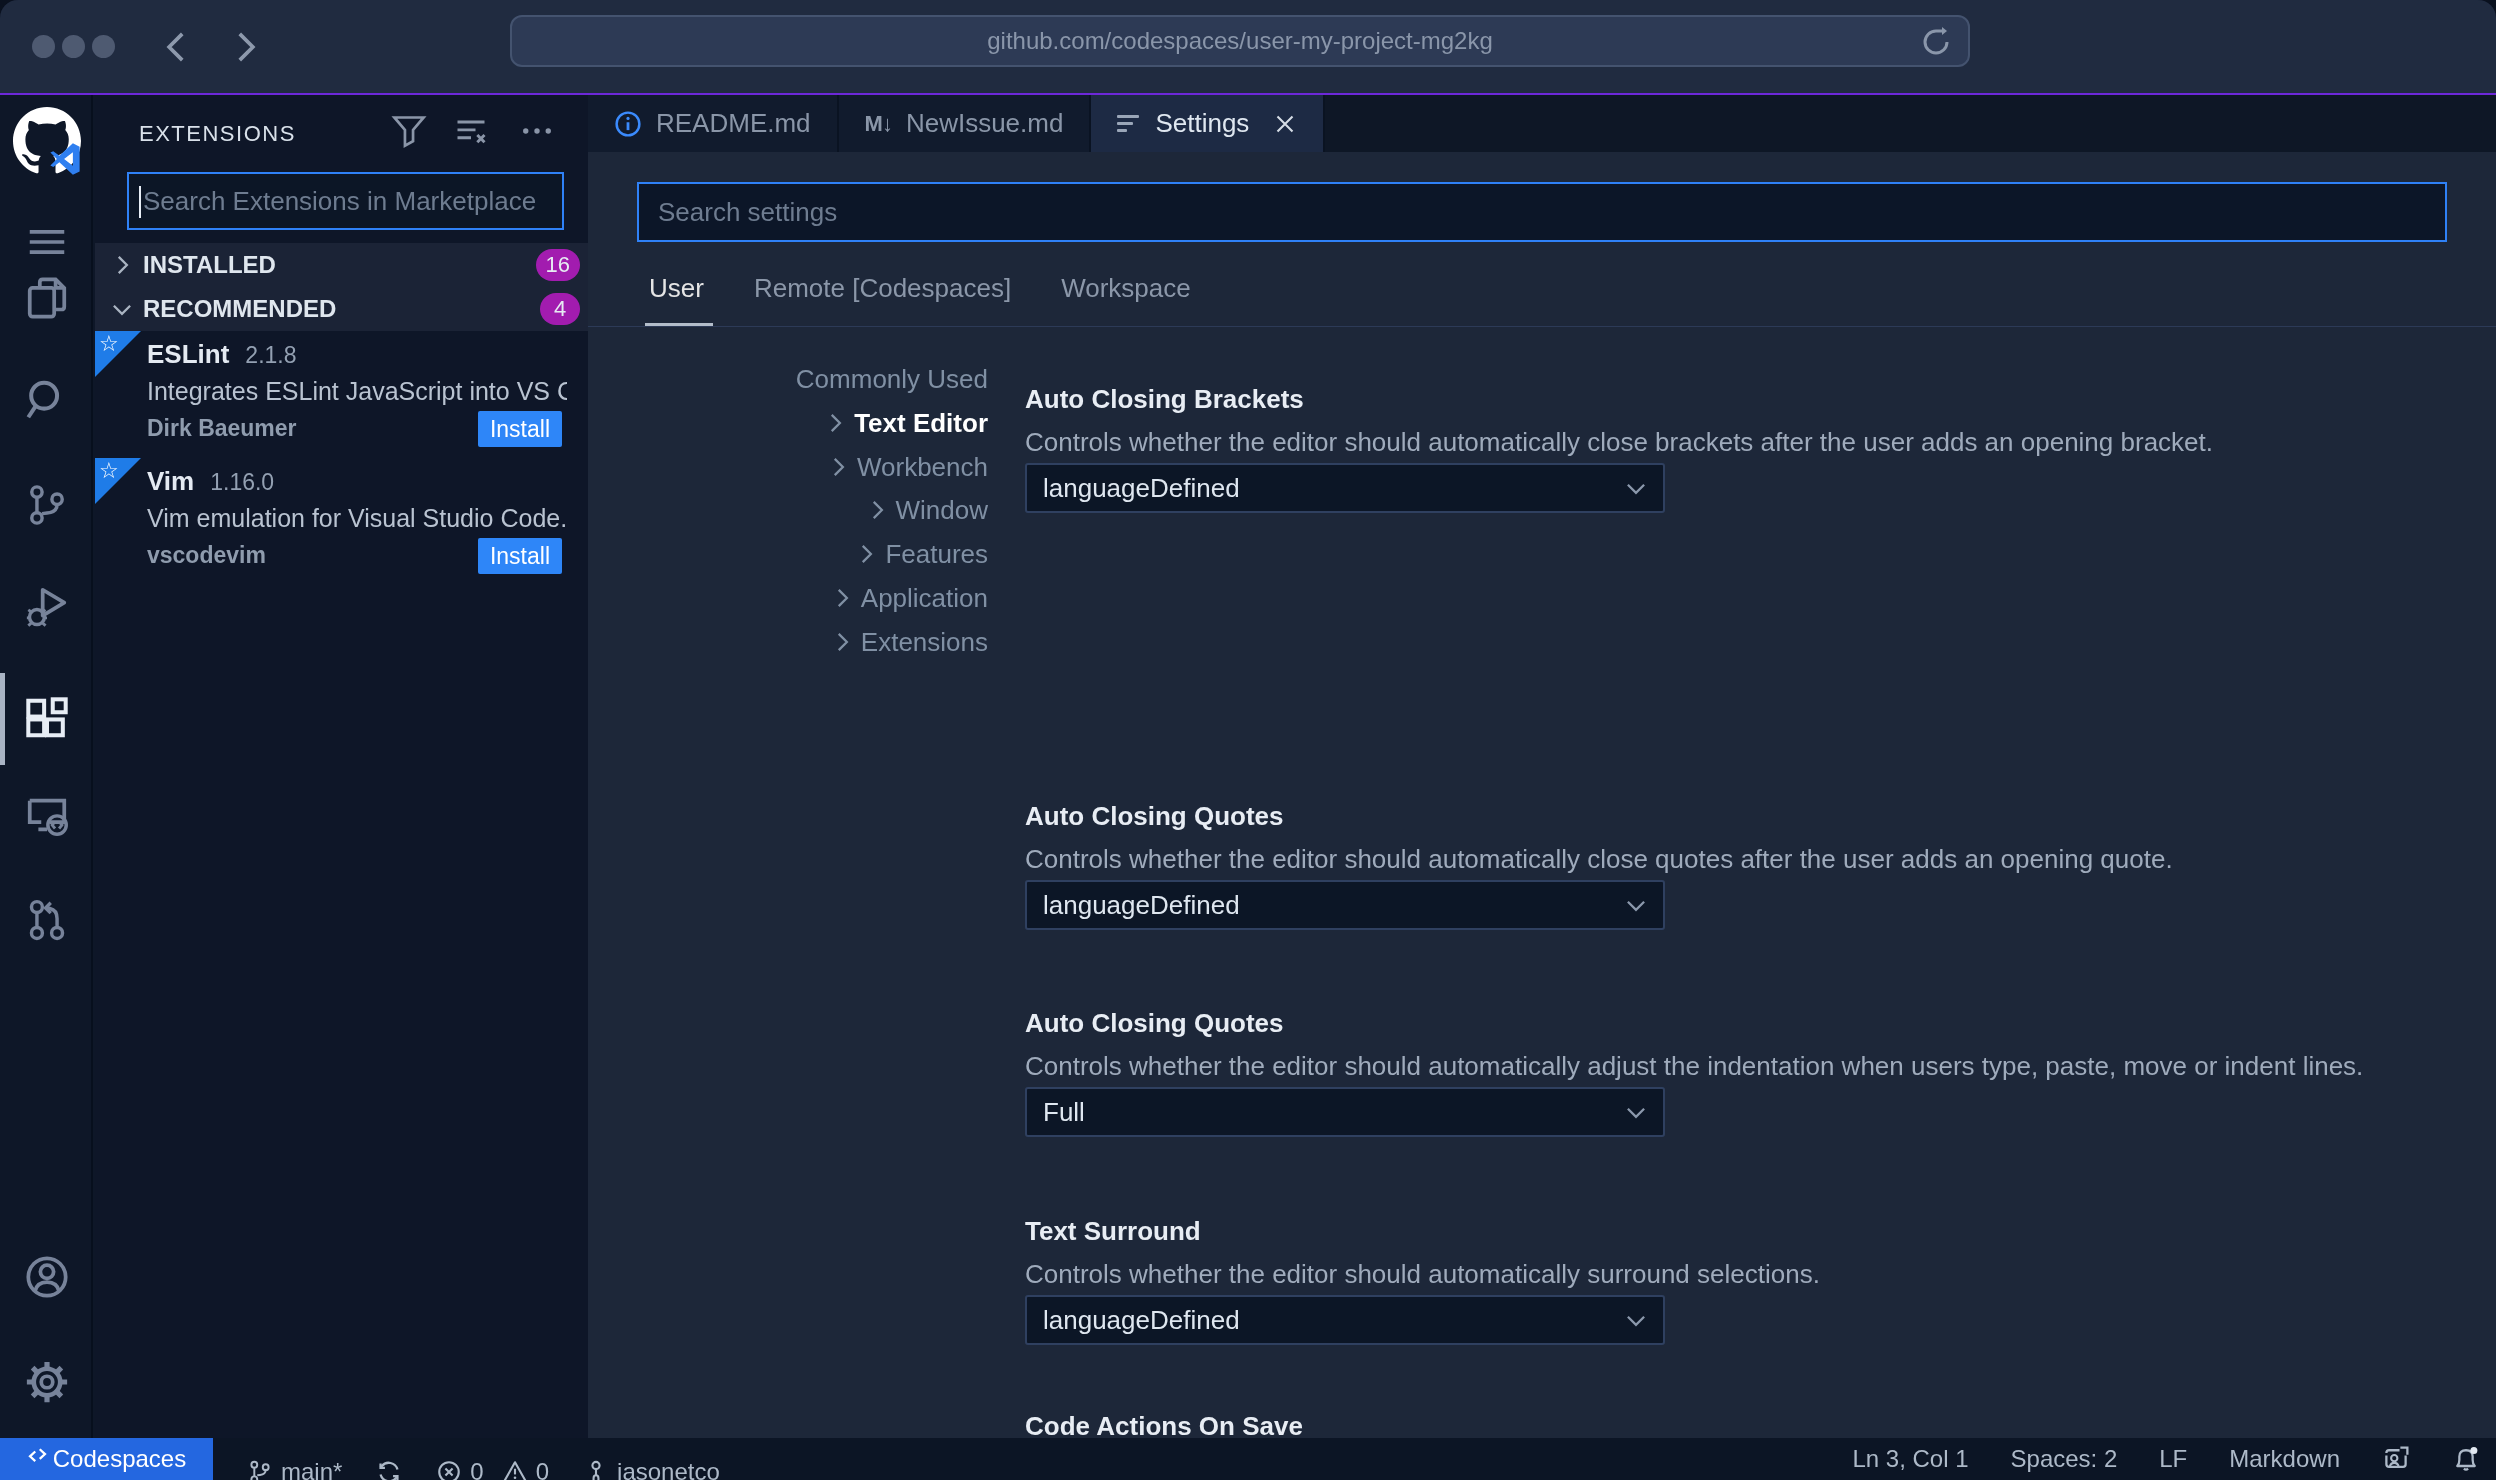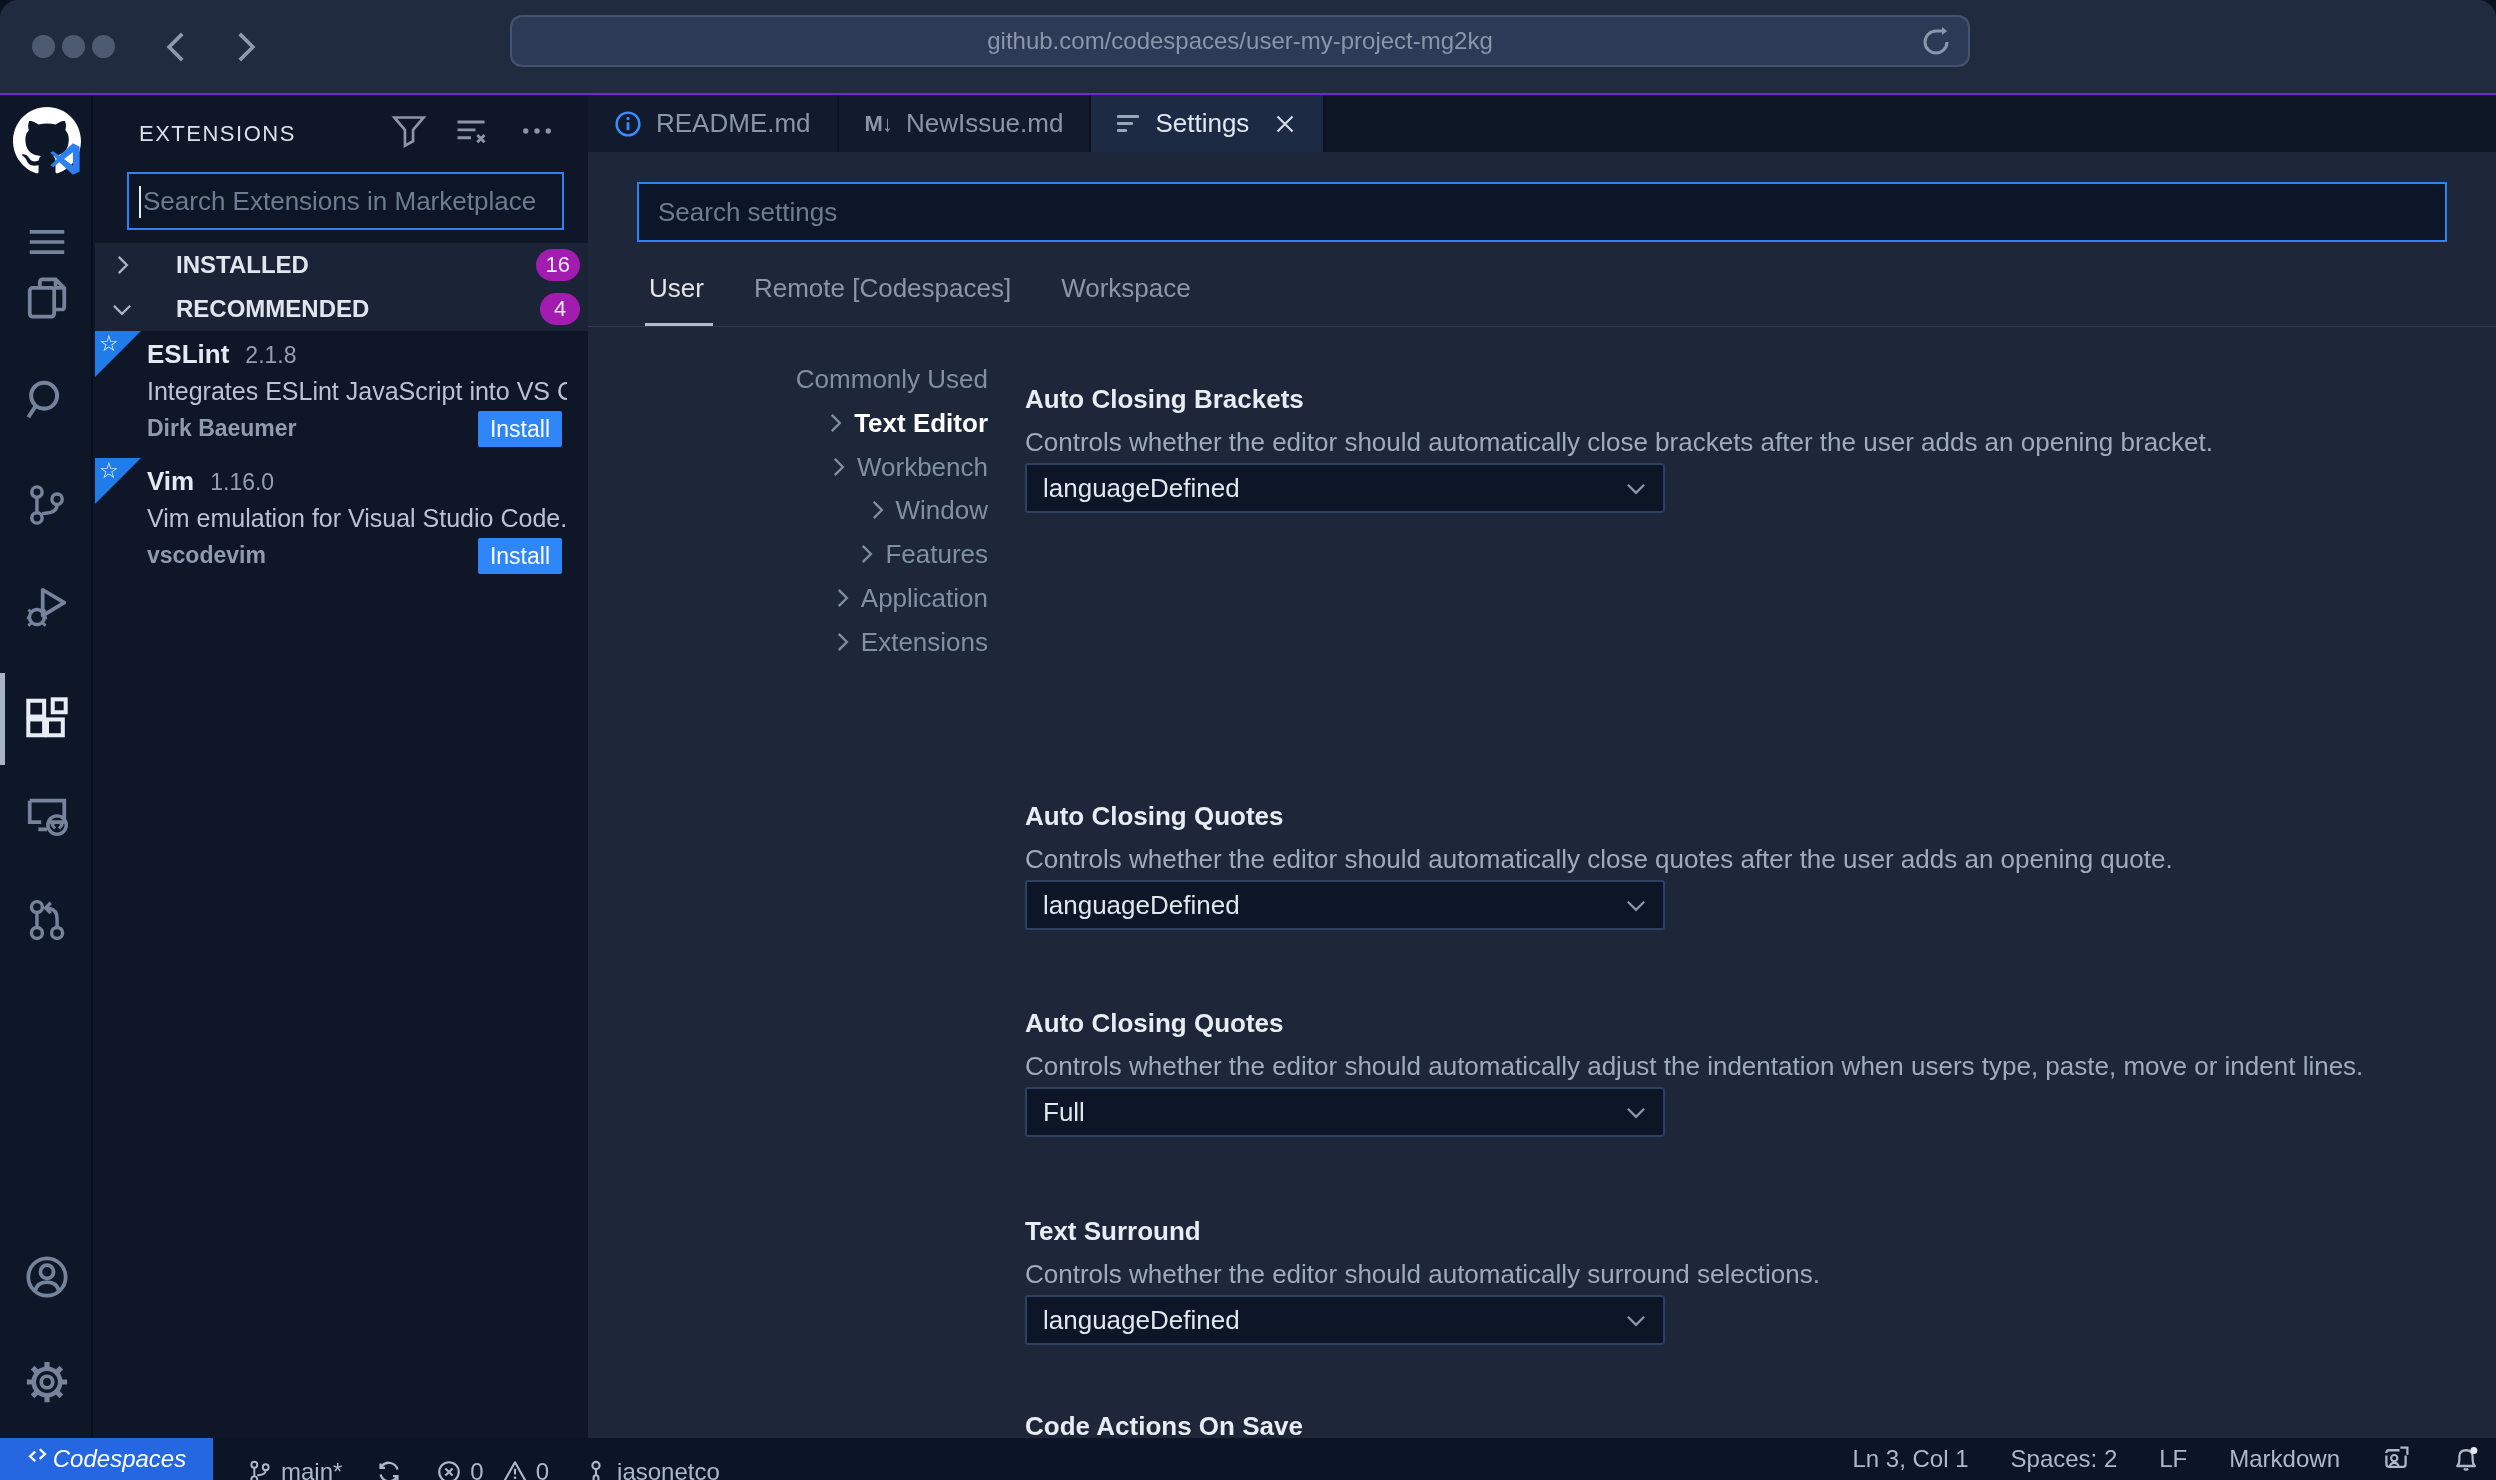--- a/index.html
+++ b/index.html
@@ -29,21 +29,21 @@
 
   
   .sidebar{position:absolute;left:95px;top:95px;width:493px;height:1343px;background:#0e1628;}
   .sb-title{position:absolute;left:44px;top:26px;font-size:22px;letter-spacing:1.5px;color:#d9e1ea;}
   .sb-hicon{position:absolute;top:18px;width:36px;height:36px;color:#8removed5b1;color:#8a95a8;}
   .hi1{left:296px}.hi2{left:358px}.hi3{left:424px}
   .sb-search{position:absolute;left:32px;top:77px;width:437px;height:58px;background:#0c1626;border:2px solid var(--accent);}
   .sb-search input{position:absolute;inset:0;width:100%;height:100%;background:transparent;border:none;outline:none;color:#dfe6ef;font-size:26px;padding-left:14px;font-family:inherit;}
   .sb-search input::placeholder{color:#6e7c90;}
   .caret{position:absolute;left:10px;top:12px;width:2px;height:32px;background:#e8eef6;}
-  .sb-section{position:absolute;left:0;width:493px;height:44px;background:#1b2336;display:flex;align-items:center;gap:33px;}
+  .sb-section{position:absolute;left:0;width:493px;height:44px;background:#1b2336;display:flex;align-items:center;}
   .sec1{top:148px}.sec2{top:192px}
   .sb-section .chev{width:26px;height:26px;color:#aab4c2;margin-left:14px;}
   .sb-section .lbl{font-size:24px;font-weight:bold;color:#dfe6ee;margin-left:8px;}
   .badge{position:absolute;right:8px;min-width:40px;height:32px;padding:0 10px;border-radius:16px;background:#a21caf;color:#e6ebf2;font-size:22px;display:flex;align-items:center;justify-content:center;}
   .ext-item{position:absolute;left:0;width:493px;height:127px;}
   .ext1{top:236px}.ext2{top:363px}
   .ribbon{position:absolute;left:0;top:0;width:0;height:0;border-top:46px solid var(--ribbon);border-right:46px solid transparent;}
   .ribbon-star{position:absolute;left:4px;top:0px;color:#fff;font-size:22px;}
   .ext-name-row{position:absolute;left:52px;top:8px;display:flex;align-items:baseline;gap:16px;}
   .ext-name{font-size:26px;font-weight:bold;color:#e4eaf2;}
@@ -82,21 +82,21 @@
   .set-item{position:absolute;left:437px;width:1450px;}
   .set-title{font-size:26px;font-weight:bold;color:#e8edf4;}
   .set-desc{position:absolute;left:0;top:43px;font-size:26px;color:#9fabbc;white-space:nowrap;}
   .select{position:absolute;left:0;top:79px;width:640px;height:50px;background:#0c1626;border:2px solid #2f4060;border-radius:3px;display:flex;align-items:center;}
   .select .val{font-size:26px;color:#dfe7f0;margin-left:16px;}
   .select .chev{position:absolute;right:14px;width:26px;height:26px;color:#8b98ac;}
 
   
   .statusbar{position:absolute;left:0;top:1438px;width:2496px;height:42px;background:#0c1525;display:flex;align-items:center;color:#adb9c8;font-size:24px;}
   .sb-left{display:flex;align-items:center;height:100%;gap:34px;}
-  .cs-chunk{height:100%;width:213px;background:var(--codespaces);color:#fff;display:flex;align-items:center;justify-content:center;gap:2px;font-style:italic;}
+  .cs-chunk{height:100%;width:213px;background:var(--codespaces);color:#fff;display:flex;align-items:center;justify-content:center;gap:2px;}
   .cs-chunk svg{width:24px;height:24px;}
   .sgroup{display:flex;align-items:center;gap:8px;margin-top:26px;}
   .sgroup svg{width:26px;height:26px;}
   .sb-right{position:absolute;right:16px;top:0;height:100%;display:flex;align-items:center;gap:42px;}
   .sb-right svg{width:28px;height:28px;}
 </style>
 </head>
 <body>
 
 <svg width="0" height="0" style="position:absolute">

